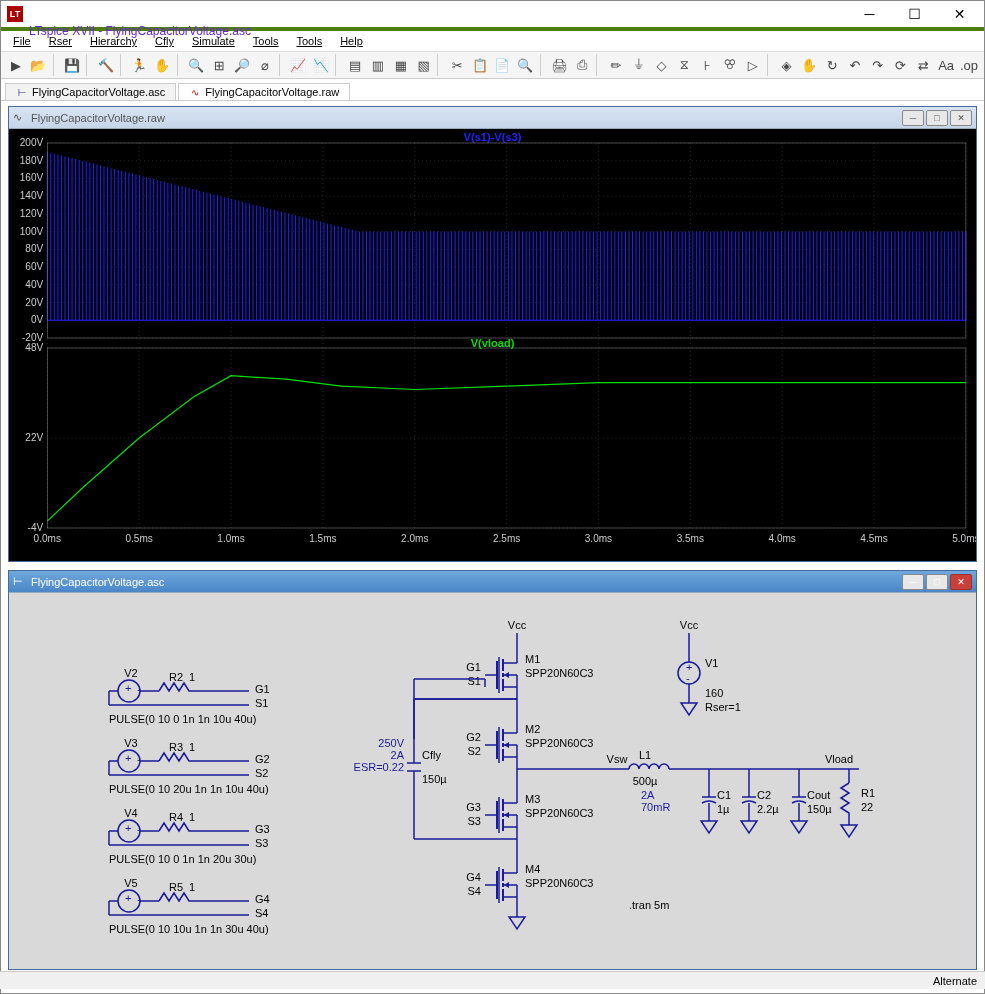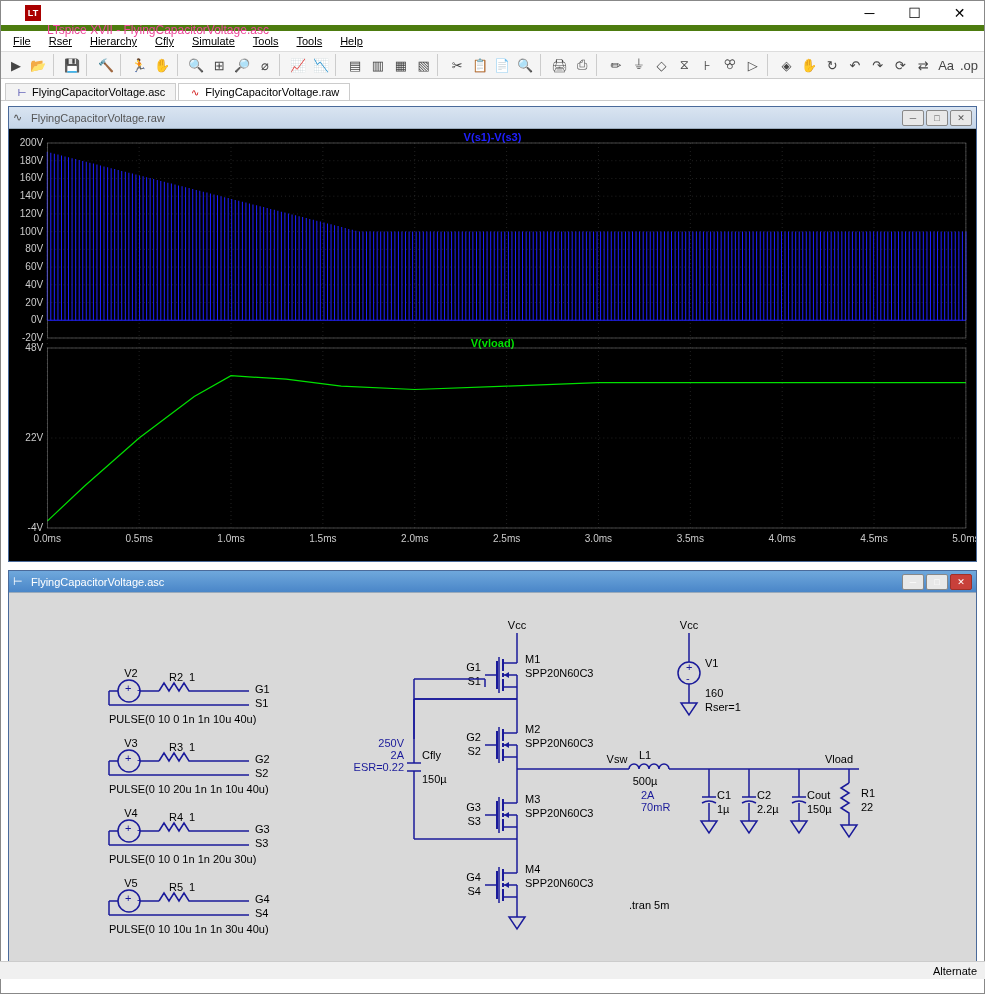--- a/index.html
+++ b/index.html
@@ -1,19 +1,19 @@
 <!DOCTYPE html>
 <html><head>
 <meta charset="utf-8">
 <style>
 * { box-sizing: border-box; margin: 0; padding: 0; }
 body { font-family: "Segoe UI", Tahoma, sans-serif; font-size: 12px; background: #fff; width: 985px; height: 994px; overflow: hidden; border: 1px solid #888; }
-.title-bar { height: 30px; display: flex; align-items: center; padding: 0 2px 0 24px; background: #fff; border-bottom: 6px solid #4d7c0f; }
+.title-bar { height: 30px; display: flex; align-items: center; padding: 0 2px 0 6px; background: #fff; border-bottom: 4px solid #4d7c0f; }
 .title-bar .app-icon { width: 16px; height: 16px; background: #a00; margin-right: 6px; display: flex; align-items: center; justify-content: center; color: #fff; font-size: 9px; font-weight: bold; }
-.title-bar .title-text { flex: 1; font-size: 12px; color: #ec4899; margin-top: 33px; }
+.title-bar .title-text { flex: 1; font-size: 12px; color: #6d28d9; margin-top: 33px; }
 .win-controls { display: flex; }
 .win-btn { width: 45px; height: 28px; display: flex; align-items: center; justify-content: center; font-size: 14px; }
 
 .menu-bar { height: 20px; display: flex; align-items: center; padding: 0 4px; gap: 2px; background: #fff; }
 .menu-item { padding: 2px 8px; font-size: 11px; }
 .menu-item .underline { text-decoration: underline; }
 
 .toolbar { height: 28px; display: flex; align-items: center; padding: 2px 4px; gap: 1px; background: #f5f5f5; border-top: 1px solid #ddd; border-bottom: 1px solid #ccc; }
 .tool-btn { width: 22px; height: 22px; display: flex; align-items: center; justify-content: center; border: 1px solid transparent; font-size: 13px; color: #444; }
 .tool-sep { width: 6px; height: 22px; border-left: 1px solid #ccc; margin: 0 2px; }
@@ -33,21 +33,21 @@
 .inner-win-btn { width: 22px; height: 16px; border: 1px solid #888; background: #e8e8e8; margin-left: 2px; display: flex; align-items: center; justify-content: center; font-size: 9px; border-radius: 2px; }
 .inner-close { background: #c8403a; color: #fff; border-color: #a03028; }
 
 
 .plot-area { position: absolute; top: 22px; left: 0; right: 0; bottom: 0; background: #000; }
 
 
 .schematic-area { position: absolute; top: 22px; left: 0; right: 0; bottom: 0; background: #d9d9d9; font-family: Arial, sans-serif; }
 .schematic-area svg { position: absolute; }
 
-.status-bar { position: absolute; bottom: 15px; left: 0; right: 0; height: 18px; background: #f0f0f0; border-top: 1px solid #ccc; display: flex; align-items: center; justify-content: flex-end; padding: 0 8px; font-size: 11px; }
+.status-bar { position: absolute; bottom: 5px; left: 0; right: 0; height: 18px; background: #f0f0f0; border-top: 1px solid #ccc; display: flex; align-items: center; justify-content: flex-end; padding: 0 8px; font-size: 11px; }
 </style>
 </head>
 <body>
 
 <div class="title-bar">
   <div class="app-icon">LT</div>
   <div class="title-text">LTspice XVII - FlyingCapacitorVoltage.asc</div>
   <div class="win-controls">
     <div class="win-btn">─</div>
     <div class="win-btn">☐</div>

